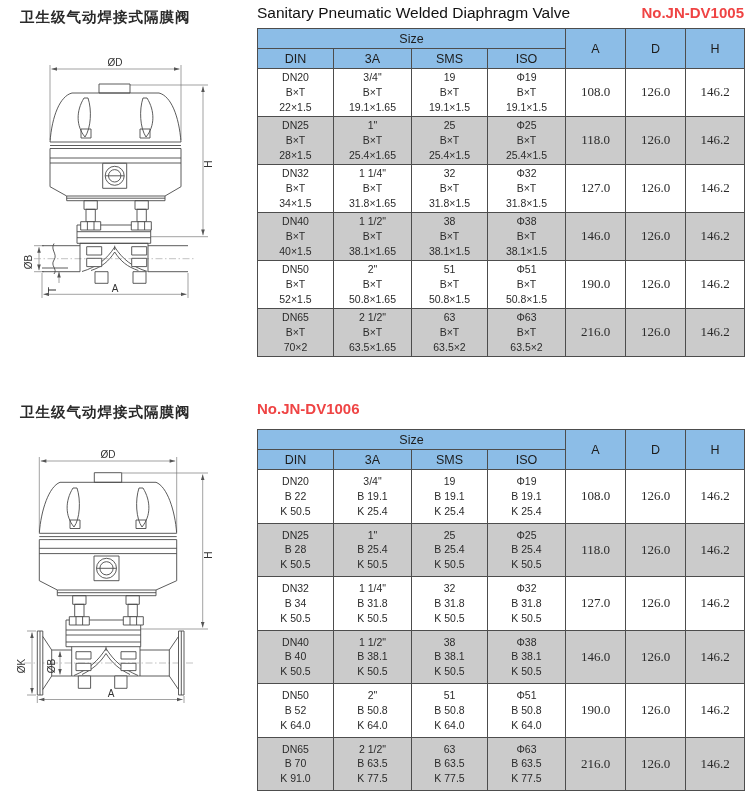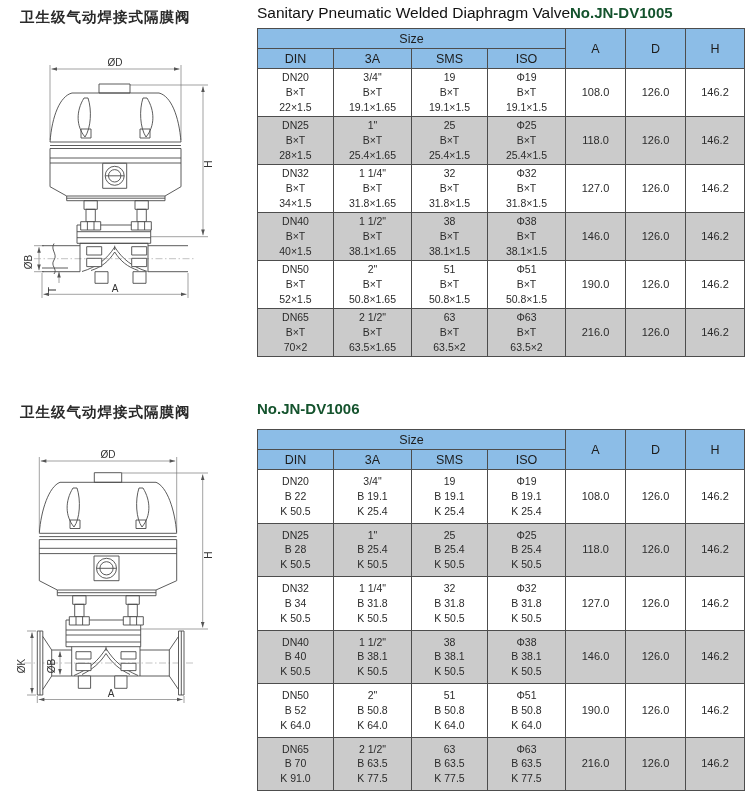--- a/index.html
+++ b/index.html
@@ -2,37 +2,37 @@
 <html><head>
 <meta charset="utf-8">
 <style>
   html,body{margin:0;padding:0;}
   body{
     width:746px;height:809px;position:relative;background:#ffffff;
     font-family:"Liberation Sans",sans-serif;color:#222;overflow:hidden;
   }
   .abs{position:absolute;}
   .cn-title{font-size:14.5px;color:#2a2a2a;letter-spacing:1px;font-weight:bold;}
-  .title-row{width:487px;display:flex;justify-content:flex-start;align-items:baseline;}
+  .title-row{width:487px;display:flex;justify-content:space-between;align-items:baseline;}
   .en-title{font-size:15.5px;color:#111;}
-  .model-no{font-size:15px;font-weight:bold;color:#14532d;}
+  .model-no{font-size:15px;font-weight:bold;color:#ef4444;}
   table.spec{border-collapse:collapse;width:487px;table-layout:fixed;}
   .spec th,.spec td{
     border:1px solid #4d4d4d;text-align:center;vertical-align:middle;
     padding:0;overflow:hidden;
   }
   .spec thead th{
     background:#8cbde7;font-weight:normal;font-size:12.5px;color:#1c1c1c;
     height:19px;
   }
   .spec td{
     font-size:10.5px;line-height:1.4;white-space:pre-line;color:#2b2b2b;
     background:#ffffff;
   }
-  .spec td.val{font-size:11px;}
+  .spec td.val{font-size:13px;font-family:Liberation Serif, serif;}
   .spec tbody tr:nth-child(even) td{background:#cbcbcb;}
   table.t1 tbody tr{height:48px;}
   table.t2 tbody tr{height:53.5px;}
   svg text{font-family:"Liberation Sans",sans-serif;}
 </style>
 </head>
 <body>
 
 <div class="abs cn-title" style="left:20px;top:8px">卫生级气动焊接式隔膜阀</div>
 

